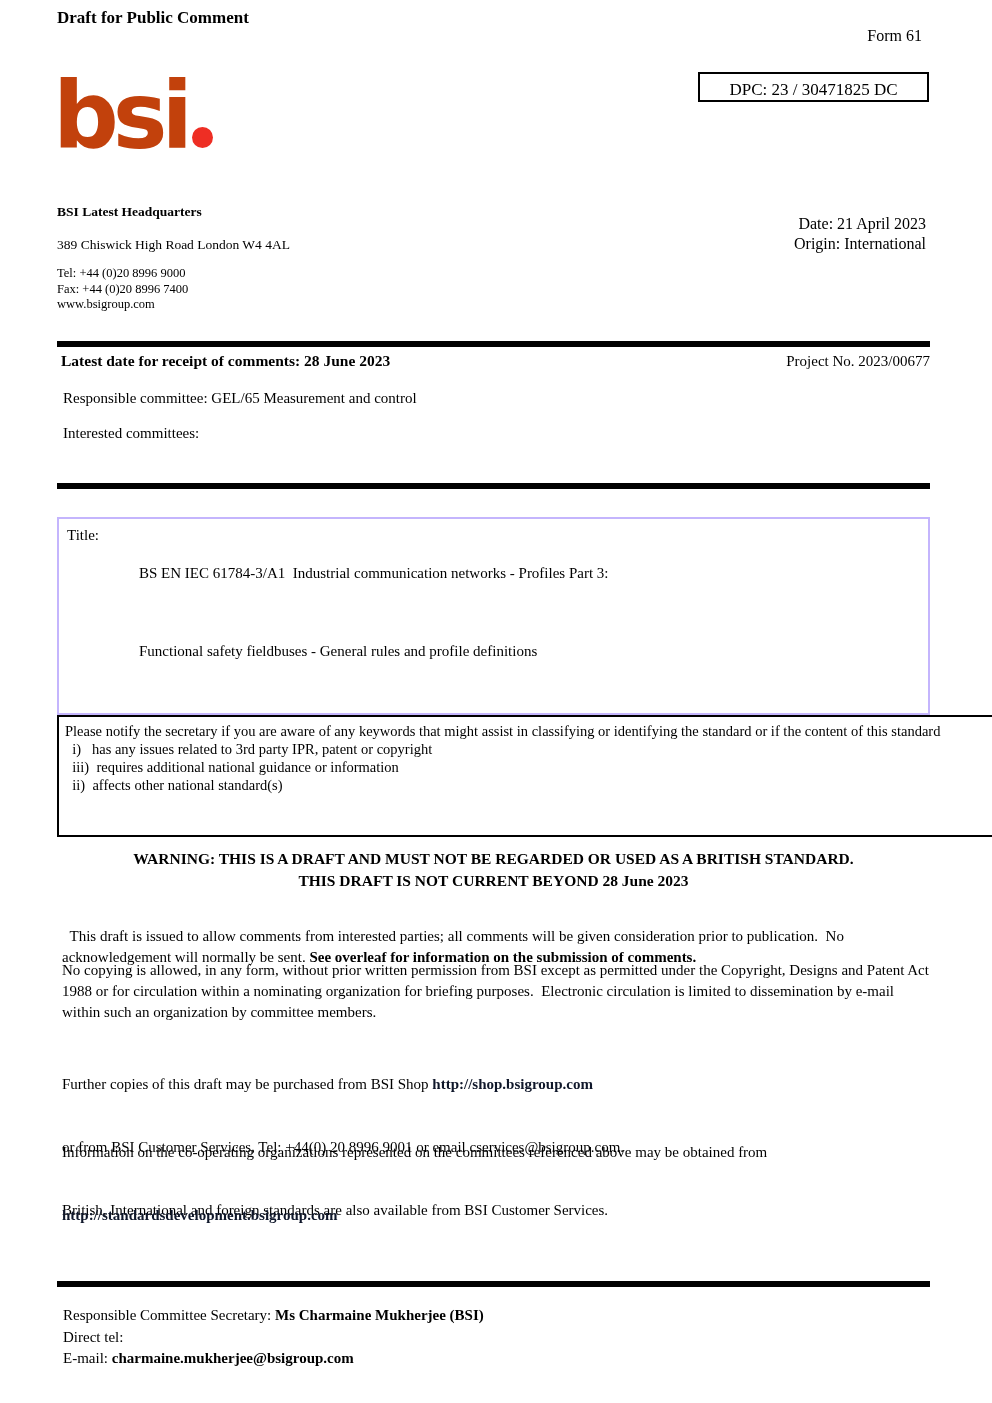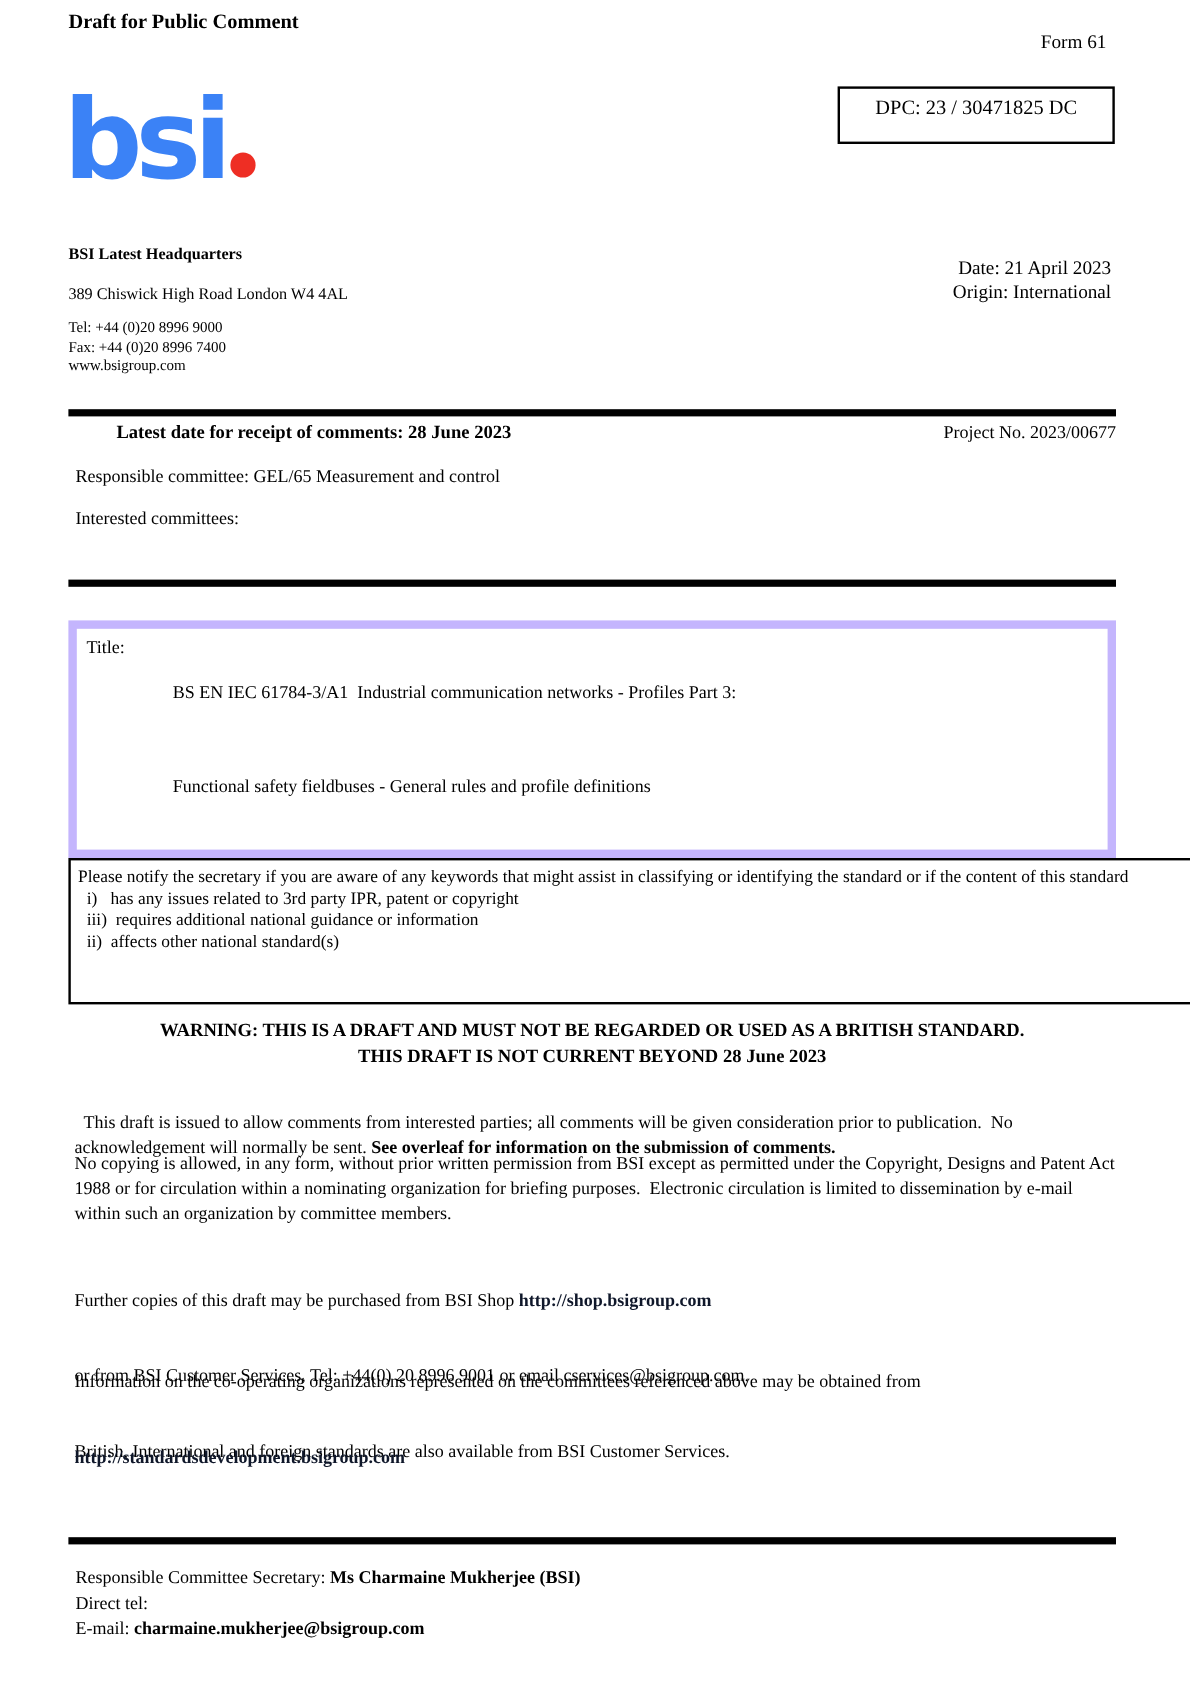--- a/index.html
+++ b/index.html
@@ -8,29 +8,29 @@
     width:992px; height:1403px; position:relative;
     font-family:"Liberation Serif", serif; color:#000;
     overflow:hidden;
   }
   .abs { position:absolute; }
 
   .draft-label { left:57px; top:8px; font-size:17px; font-weight:bold; }
   .form-number { top:27px; right:70px; font-size:16px; }
 
   .dpc-box {
-    left:698px; top:72px; width:231px; height:48px;
+    left:698px; top:72px; width:231px; height:30px;
     border:2px solid #000; text-align:center;
     font-size:17px; padding-top:6px;
   }
 
   .logo { left:53px; top:66px; white-space:nowrap; }
   .logo-text {
     font-family:"DejaVu Sans", sans-serif; font-weight:bold;
-    font-size:92px; line-height:1.1; letter-spacing:-6px; color:#3b82f6;
+    font-size:92px; line-height:1.1; letter-spacing:-6px; color:#c2410c;
   }
   .logo-dot {
     display:inline-block; width:21px; height:21px; border-radius:50%;
     background:#ee2e24; margin-left:5px;
   }
 
   .org-name   { left:57px; top:204px; font-size:13.5px; font-weight:bold; }
   .org-address{ left:57px; top:237px; font-size:13.5px; }
   .org-contact{ left:57px; top:266px; font-size:12.5px; line-height:15.5px; }
 
@@ -38,29 +38,29 @@
 
   .bar { left:57px; width:873px; height:6px; background:#000; }
   .bar-top    { top:341px; }
   .bar-mid    { top:483px; }
   .bar-bottom { top:1281px; }
 
   .latest-row {
     left:57px; top:352px; width:873px;
     display:flex; justify-content:space-between; align-items:baseline;
   }
-  .latest-date { font-size:15.5px; font-weight:bold; padding-left:4px;margin-left:36px; }
+  .latest-date { font-size:15.5px; font-weight:bold; padding-left:4px; }
   .project-no  { font-size:15px; }
 
   .responsible { left:63px; top:390px; font-size:15px; }
   .interested  { left:63px; top:425px; font-size:15px; }
 
   .title-box {
     left:57px; top:517px; width:873px; height:198px;
-    border:7px solid #c4b5fd; padding:7px 8px;
+    border:2px solid #c4b5fd; padding:7px 8px;
     display:grid; grid-template-columns:72px 1fr;
     font-size:15px; line-height:19px;
   }
   .title-lines { white-space:pre-wrap; }
   .title-line2 { margin-top:21px; }
 
   .keywords-box {
     left:57px; top:715px; width:990px; height:122px;
     border:2px solid #000; padding:5px 6px;
     font-size:14.5px; line-height:18px;

